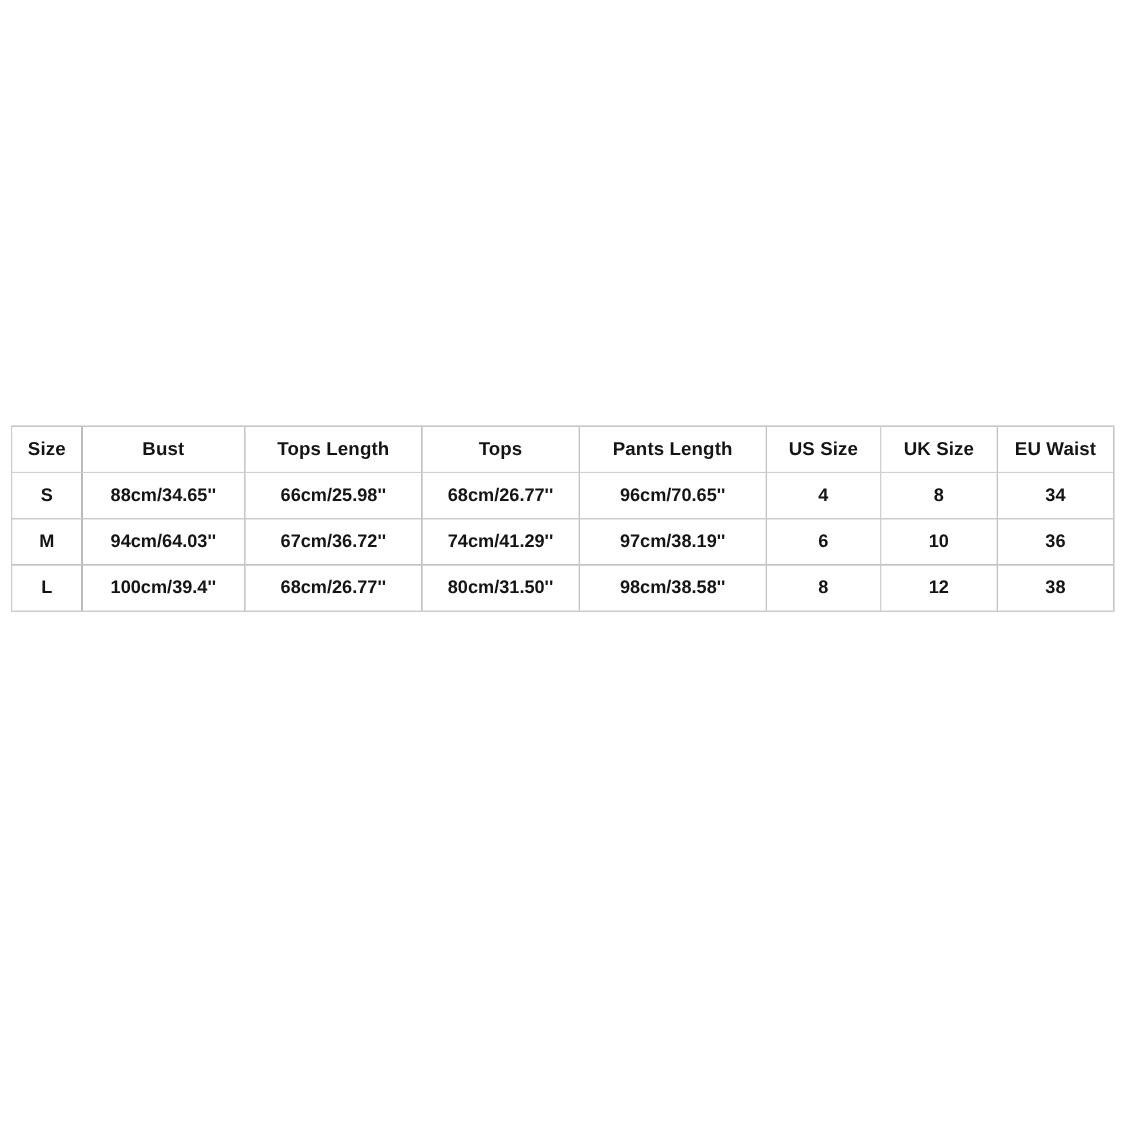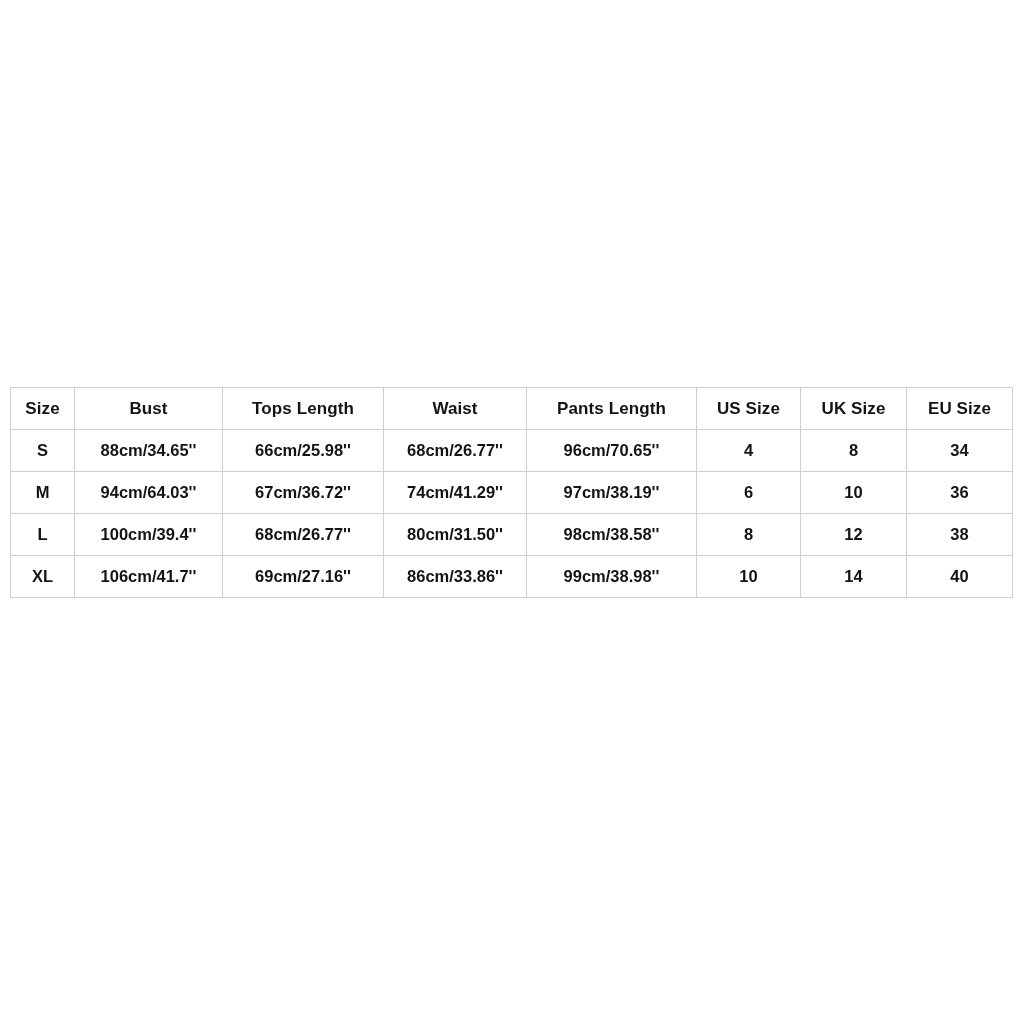--- a/index.html
+++ b/index.html
@@ -76,25 +76,25 @@
       <col class="c-pants">
       <col class="c-us">
       <col class="c-uk">
       <col class="c-eu">
     </colgroup>
     <thead>
       <tr>
         <th class="head-size">Size</th>
         <th>Bust</th>
         <th>Tops Length</th>
-        <th>Waist</th>
+        <th>Tops</th>
         <th>Pants Length</th>
         <th>US Size</th>
         <th>UK Size</th>
-        <th>EU Size</th>
+        <th>EU Waist</th>
       </tr>
     </thead>
     <tbody>
       <tr>
         <td class="cell-size">S</td>
         <td>88cm/34.65''</td>
         <td>66cm/25.98''</td>
         <td>68cm/26.77''</td>
         <td>96cm/70.65''</td>
         <td class="cell-num">4</td>
@@ -114,25 +114,15 @@
       <tr>
         <td class="cell-size">L</td>
         <td>100cm/39.4''</td>
         <td>68cm/26.77''</td>
         <td>80cm/31.50''</td>
         <td>98cm/38.58''</td>
         <td class="cell-num">8</td>
         <td class="cell-num">12</td>
         <td class="cell-num">38</td>
       </tr>
-      <tr>
-        <td class="cell-size">XL</td>
-        <td>106cm/41.7''</td>
-        <td>69cm/27.16''</td>
-        <td>86cm/33.86''</td>
-        <td>99cm/38.98''</td>
-        <td class="cell-num">10</td>
-        <td class="cell-num">14</td>
-        <td class="cell-num">40</td>
-      </tr>
     </tbody>
   </table>
 </div>
 
 </body></html>

